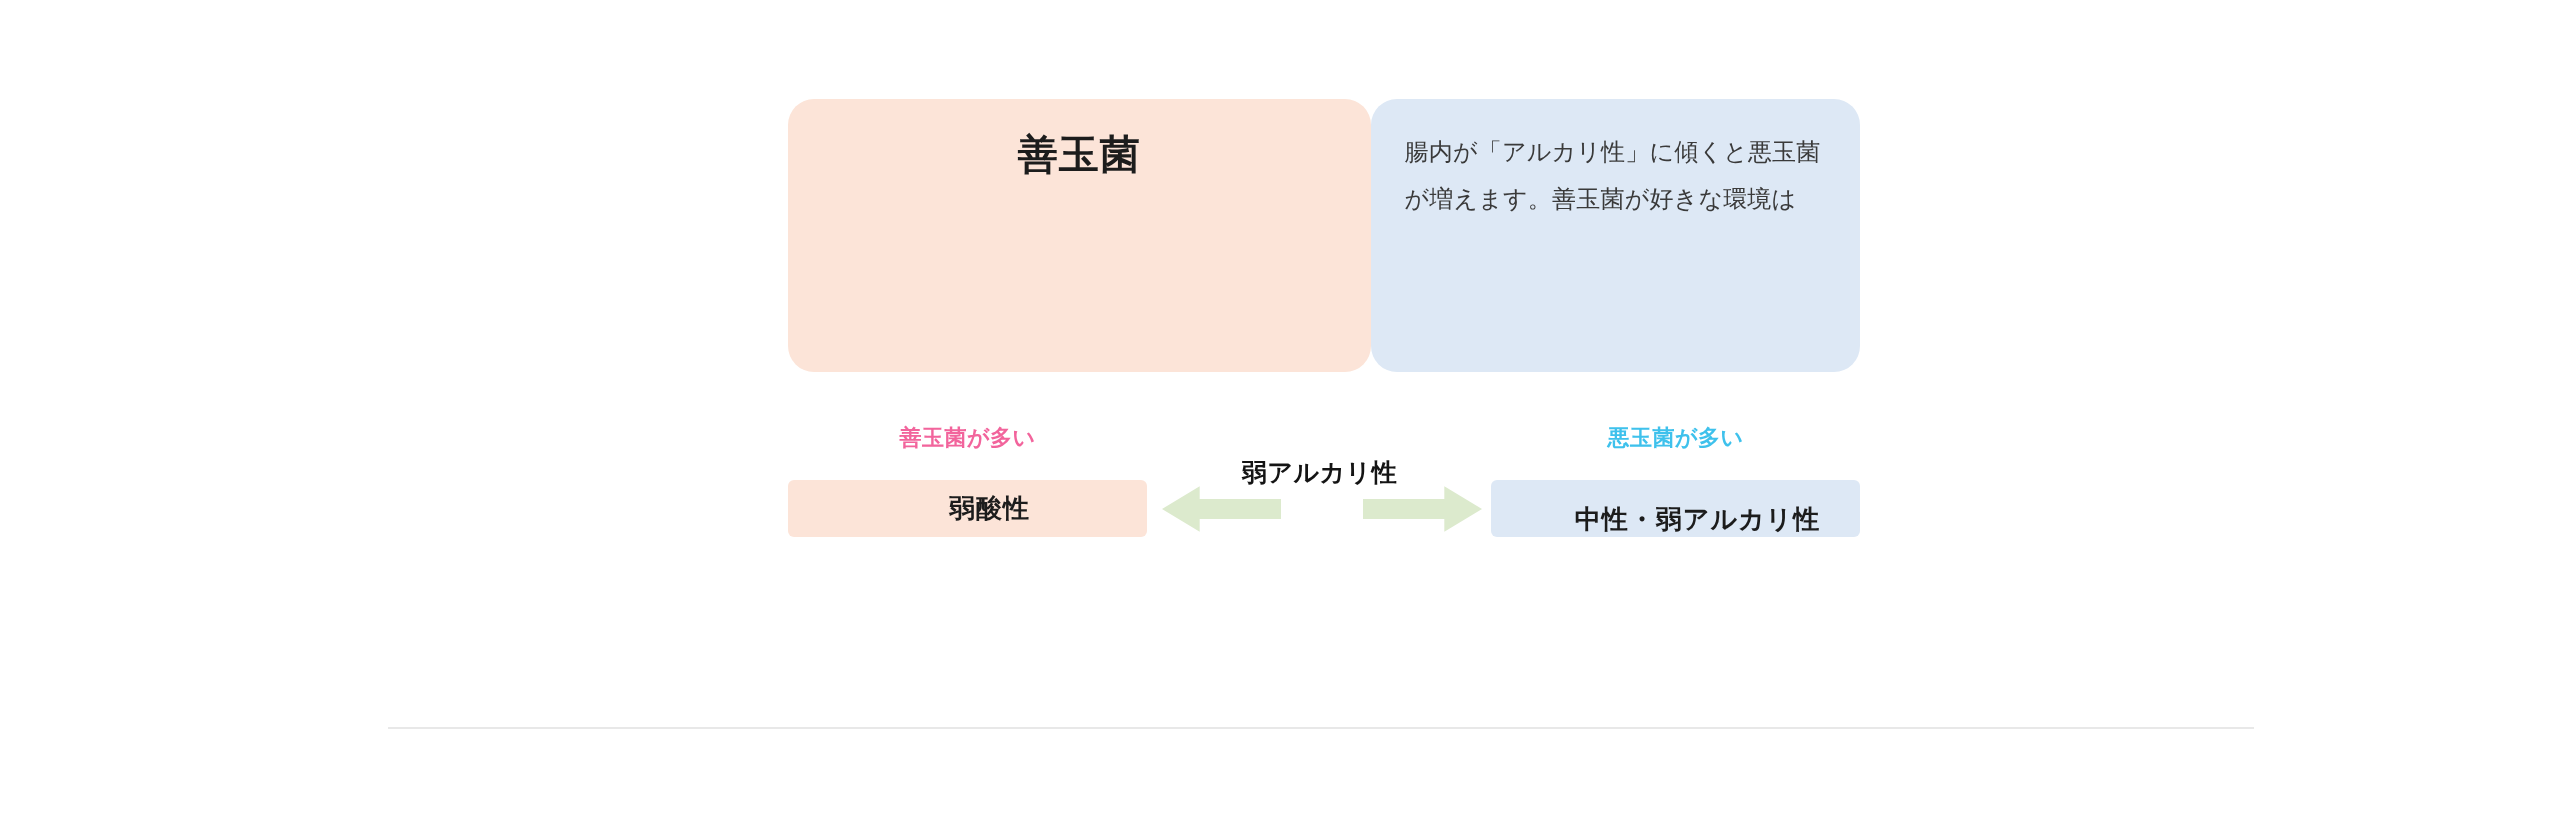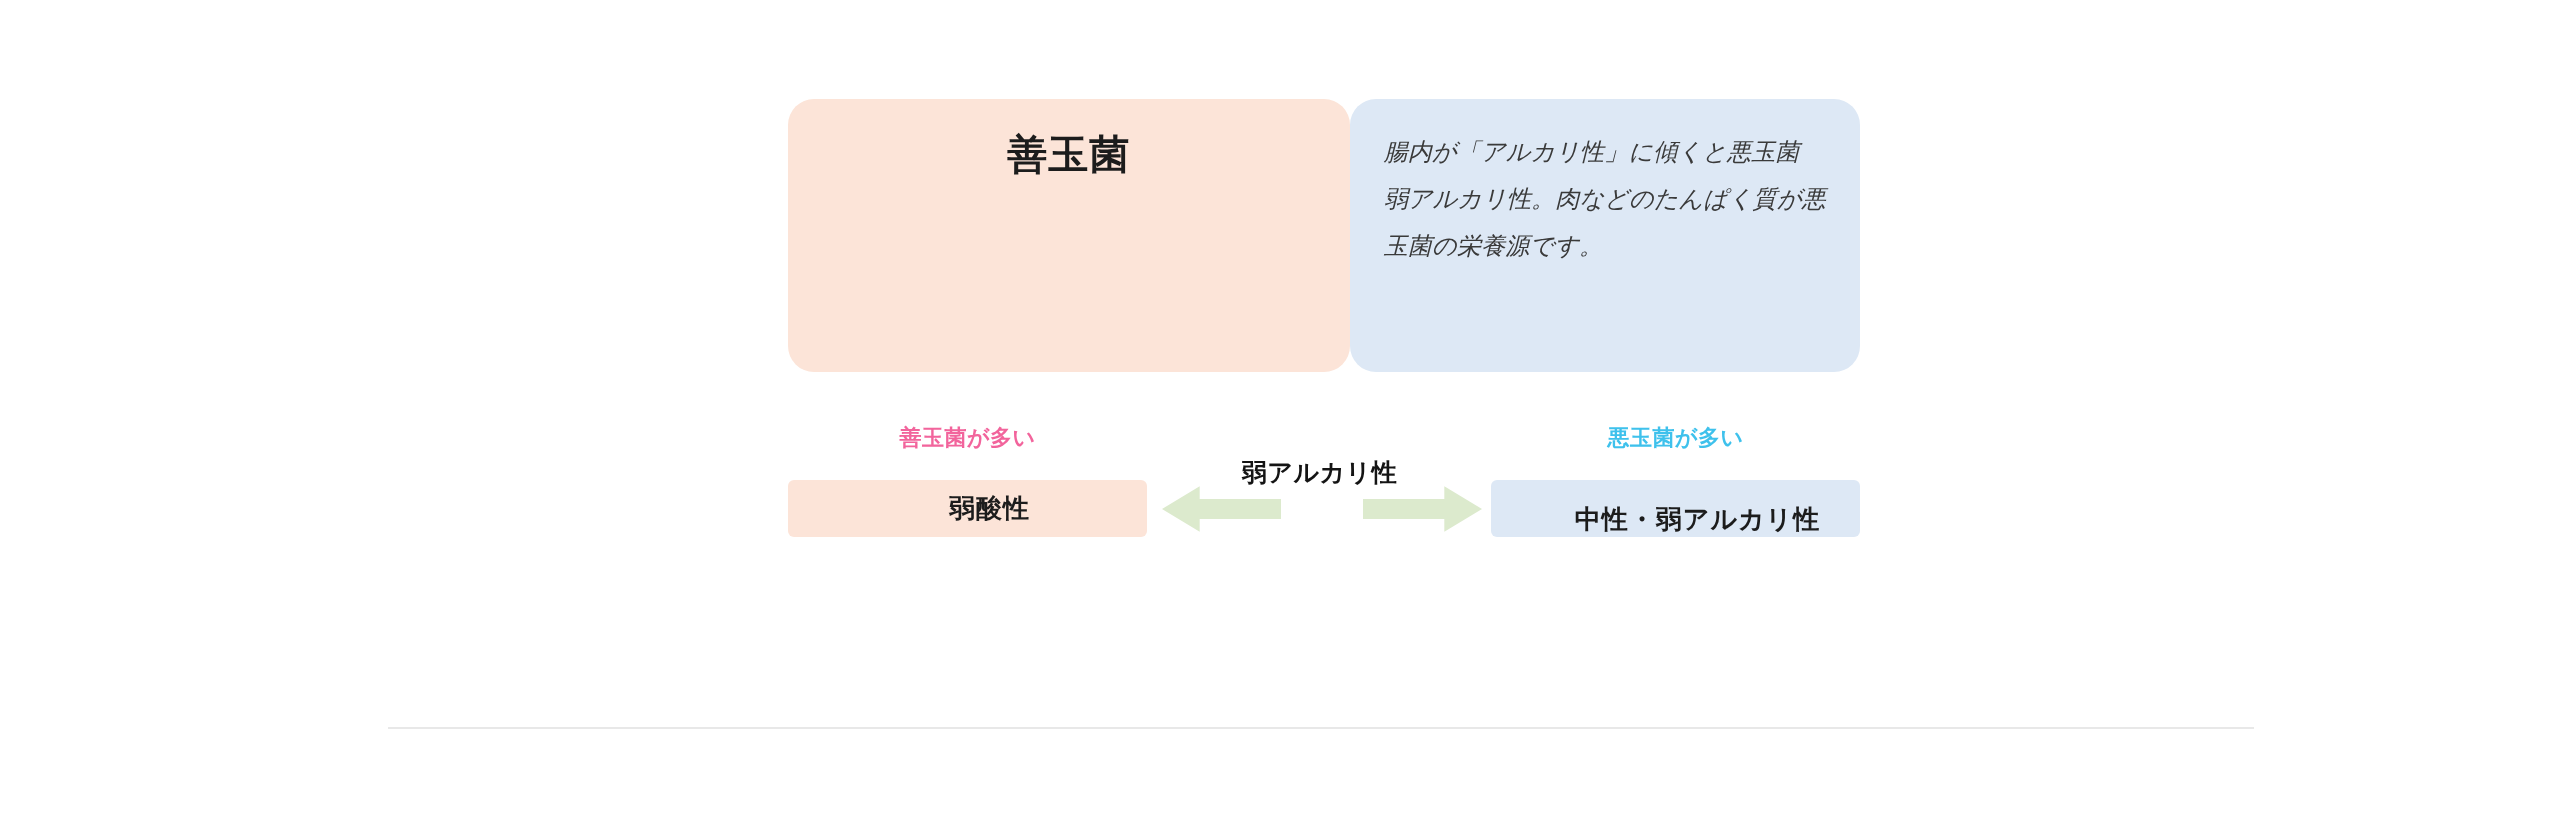--- a/index.html
+++ b/index.html
@@ -73,21 +73,20 @@
     letter-spacing: 0.2px;
   }
 
   .card-body .line {
     display: block;
     white-space: nowrap;
   }
 
   .card--bad .card-body {
     line-height: 1.95;
-    font-style: italic;
   }
 
   
   .ph-section {
     position: absolute;
     left: 788px;
     top: 421px;
     width: 1072px;
     height: 119px;
   }
@@ -200,22 +199,21 @@
 
   <div class="cards-row">
 
     <div class="card card--good">
       <h2 class="card-title">善玉菌</h2>
     </div>
 
     <div class="card card--bad">
       <p class="card-body">
         <span class="line">腸内が「アルカリ性」に傾くと悪玉菌</span>
-        <span class="line">弱アルカリ性。肉などのたんぱく質が悪</span>
-        <span class="line">玉菌の栄養源です。</span>
+        <span class="line">が増えます。善玉菌が好きな環境は</span>
       </p>
     </div>
 
   </div>
 
   <div class="ph-section">
 
     <div class="ph-caption">
       <div class="ph-caption-item ph-caption-item--good">善玉菌が多い</div>
       <div class="ph-caption-item ph-caption-item--bad">悪玉菌が多い</div>

